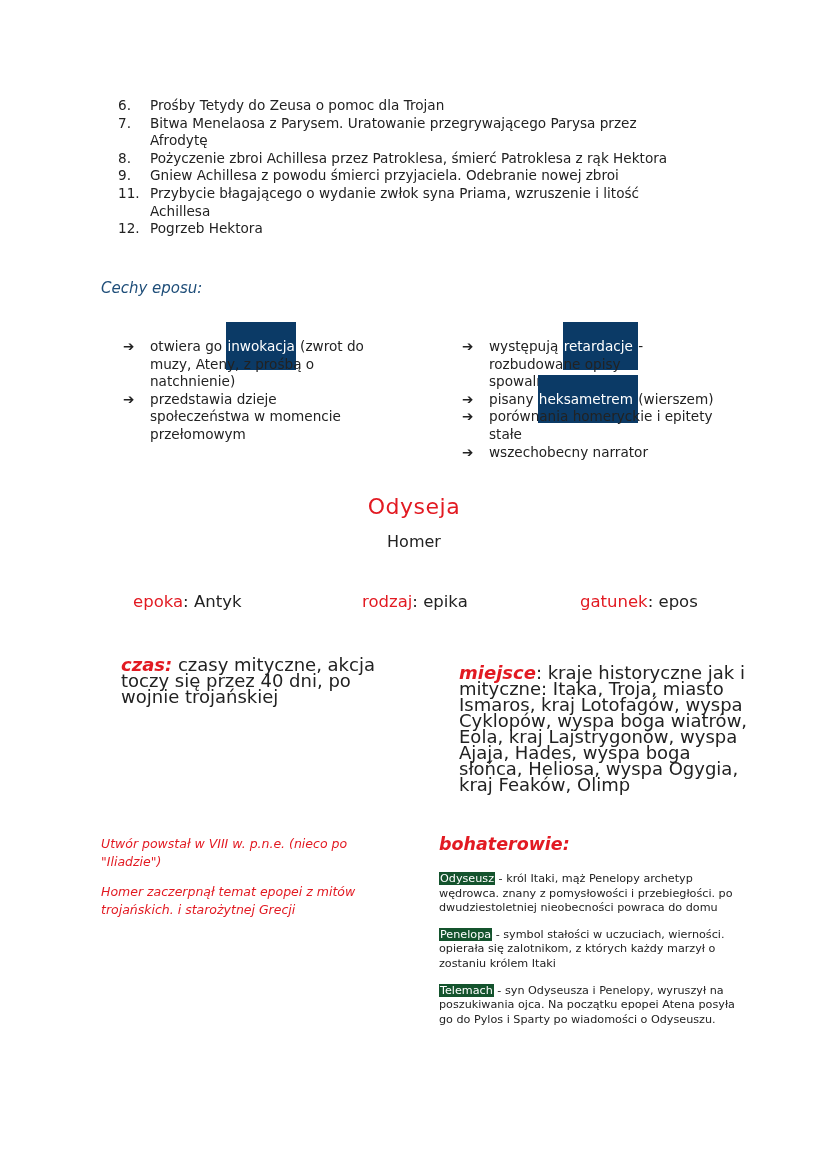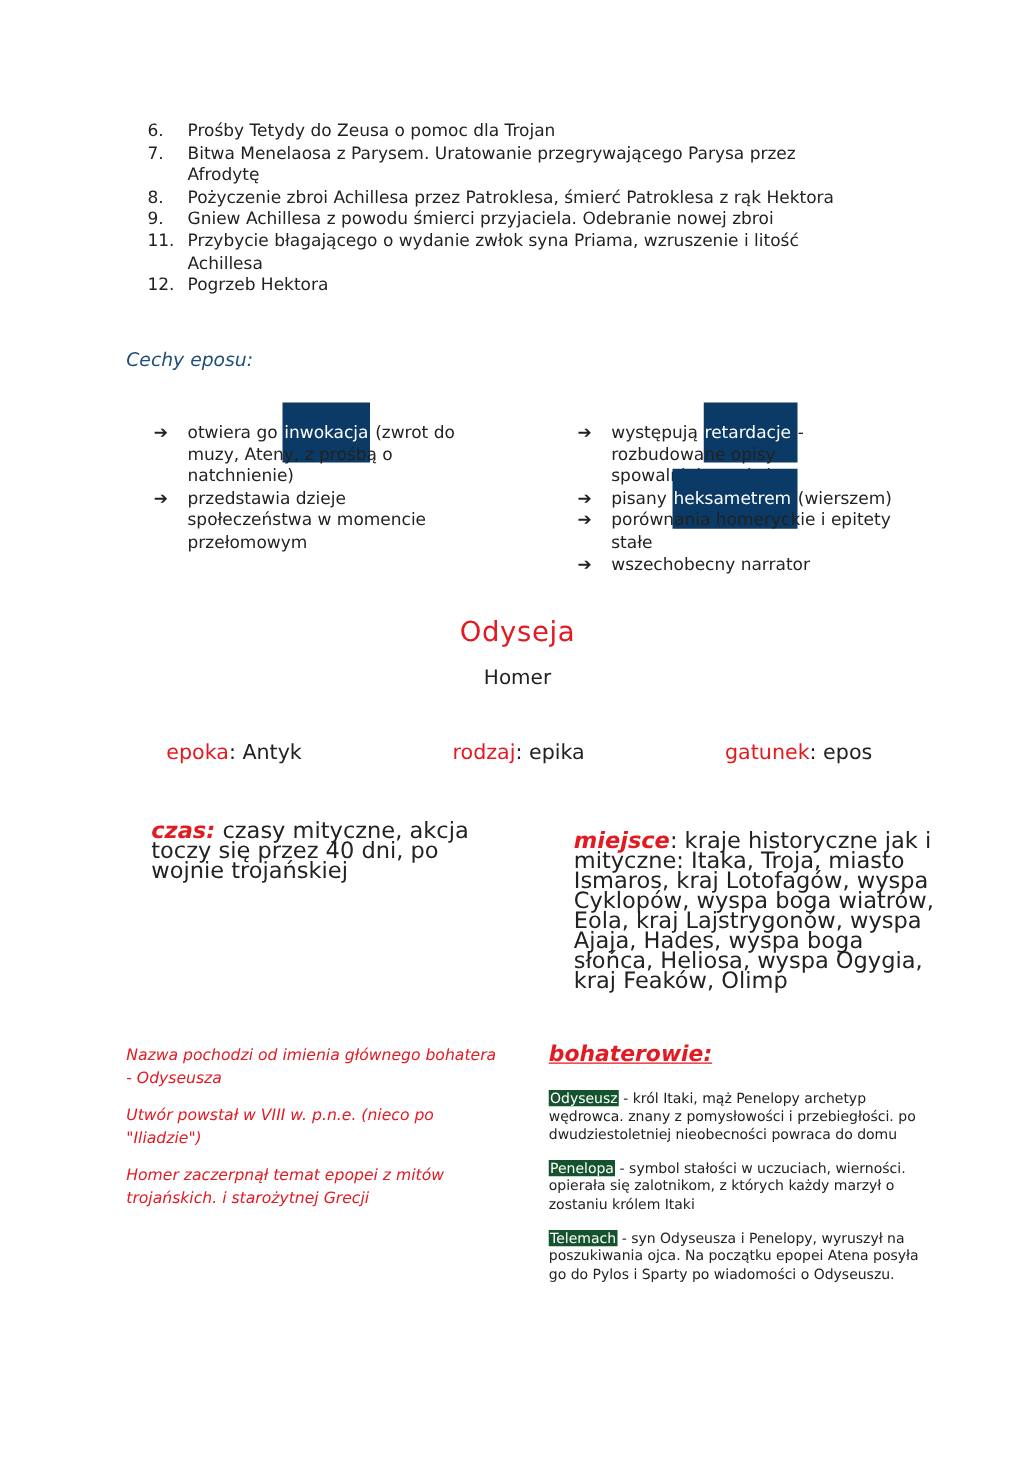--- a/index.html
+++ b/index.html
@@ -97,23 +97,22 @@
 
 <div class="abs meta" style="left:133px;"><span class="red">epoka</span><span>: Antyk</span></div>
 <div class="abs meta" style="left:362px;"><span class="red">rodzaj</span><span>: epika</span></div>
 <div class="abs meta" style="left:580px;"><span class="red">gatunek</span><span>: epos</span></div>
 
 <div class="abs para" style="left:101px; top:657px; width:275px;"><span class="red" style="font-style:italic; font-weight:bold;">czas:</span><span> czasy mityczne, akcja toczy się przez 40 dni, po wojnie trojańskiej</span></div>
 
 <div class="abs para" style="left:439px; top:665px; width:295px;"><span class="red" style="font-style:italic; font-weight:bold;">miejsce</span><span>: kraje historyczne jak i mityczne: Itaka, Troja, miasto Ismaros, kraj Lotofagów, wyspa Cyklopów, wyspa boga wiatrów, Eola, kraj Lajstrygonów, wyspa Ajaja, Hades, wyspa boga słońca, Heliosa, wyspa Ogygia, kraj Feaków, Olimp</span></div>
 
 <div class="abs notes" style="left:101px; top:835px;">
-  <p>Nazwa pochodzi od imienia głównego bohatera - Odyseusza</p>
   <p>Utwór powstał w VIII w. p.n.e. (nieco po "Iliadzie")</p>
   <p>Homer zaczerpnął temat epopei z mitów trojańskich. i starożytnej Grecji</p>
 </div>
 
-<div class="abs heroes-title" style="left:439px; top:834px;text-decoration:underline;">bohaterowie:</div>
+<div class="abs heroes-title" style="left:439px; top:834px;">bohaterowie:</div>
 <div class="abs hero" style="left:439px; top:872px;">
   <p><span class="hl-red">Odyseusz</span><span> - król Itaki, mąż Penelopy archetyp wędrowca. znany z pomysłowości i przebiegłości. po dwudziestoletniej nieobecności powraca do domu</span></p>
   <p><span class="hl-red">Penelopa</span><span> - symbol stałości w uczuciach, wierności. opierała się zalotnikom, z których każdy marzył o zostaniu królem Itaki</span></p>
   <p><span class="hl-red">Telemach</span><span> - syn Odyseusza i Penelopy, wyruszył na poszukiwania ojca. Na początku epopei Atena posyła go do Pylos i Sparty po wiadomości o Odyseuszu.</span></p>
 </div>
 
 </body></html>

